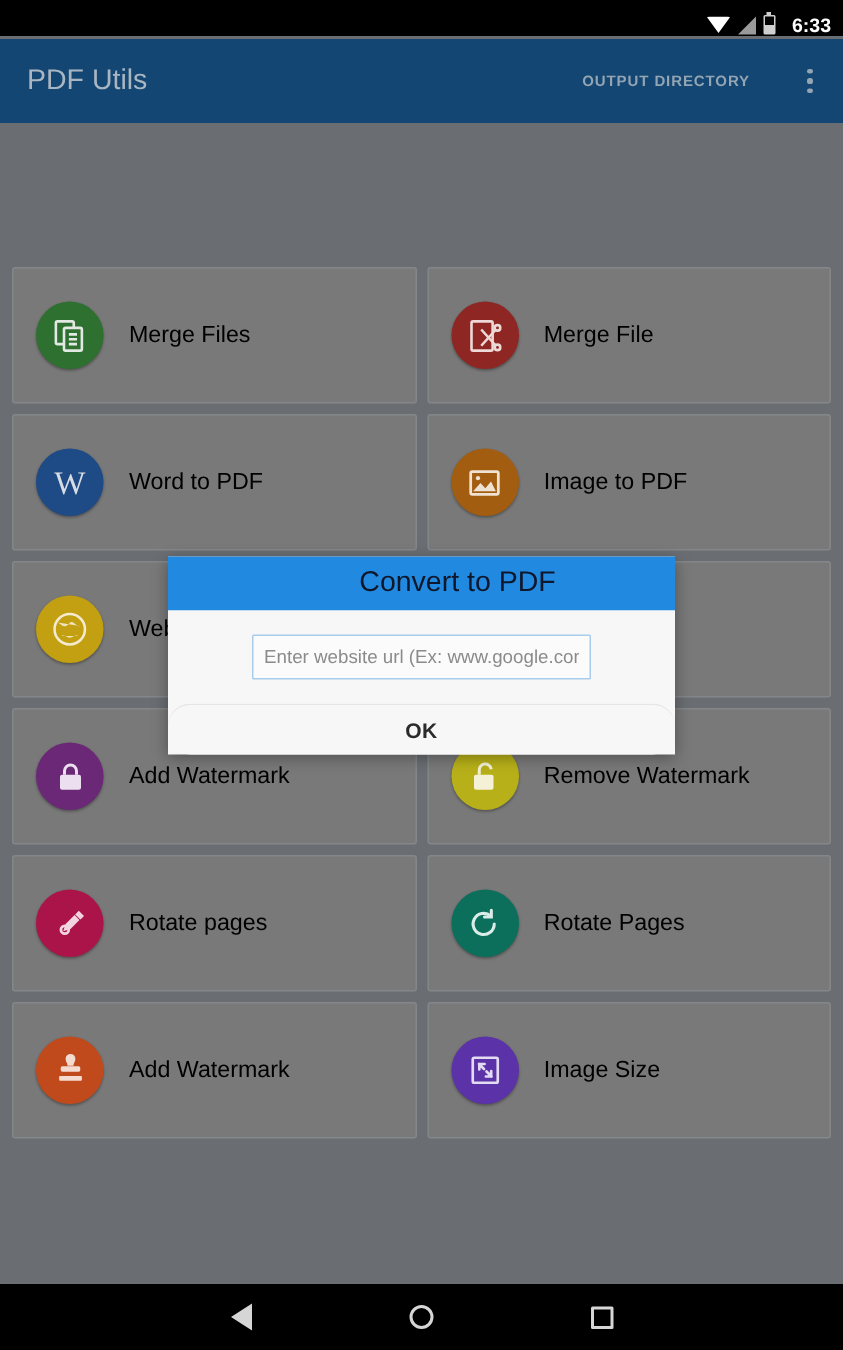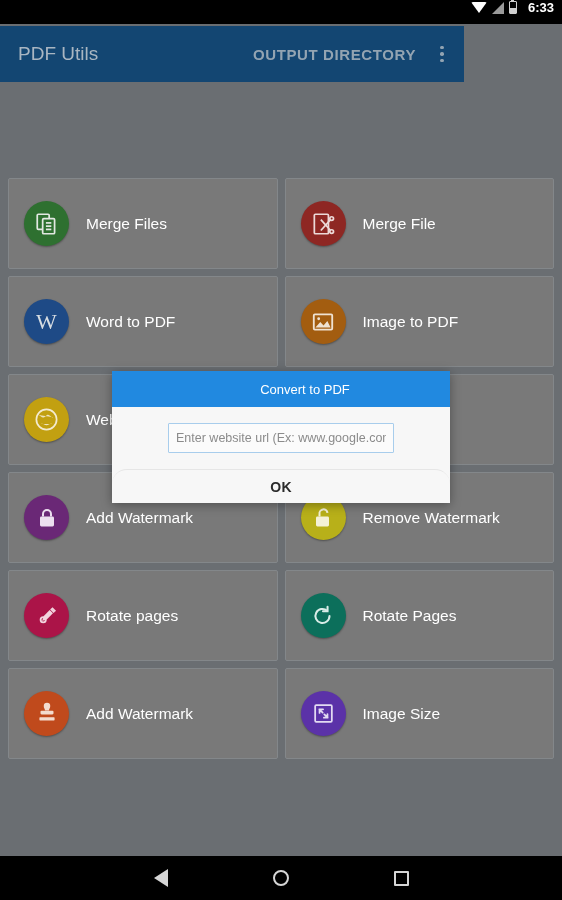--- a/index.html
+++ b/index.html
@@ -14,21 +14,21 @@
     width: 562px; height: 900px;
     background: #6a6e72;
     overflow: hidden;
   }
 
   
   #status-bar {
     position: absolute; top: 0; left: 0;
     width: 562px; height: 24px;
     background: #000;
-    display: flex; align-items: flex-start; justify-content: flex-end;
+    display: flex; align-items: flex-end; justify-content: flex-end;
     padding-right: 8px;
   }
   #status-bar .sb-icons { display: flex; align-items: center; gap: 5px; }
   .wifi-glyph {
     width: 0; height: 0;
     border-left: 8px solid transparent;
     border-right: 8px solid transparent;
     border-top: 11px solid #fff;
     border-radius: 2px;
   }
@@ -50,30 +50,30 @@
     width: 3px; height: 2px; background: #cfcfcf;
   }
   #status-time {
     color: #fff; font-size: 13px; font-weight: bold;
     margin-left: 6px; letter-spacing: 0;
   }
 
   
   #toolbar {
     position: absolute; top: 26px; left: 0;
-    width: 464px; height: 56px;
+    width: 562px; height: 56px;
     background: #134672;
     display: flex; align-items: center;
   }
   #app-title {
     color: #a9b6c2; font-size: 19px; margin-left: 18px; flex: 1;
   }
   #output-dir-button {
-    color: #93a4b2; font-size: 15px; font-weight: bold;
-    letter-spacing: 0.6px; margin-right: 8px;
+    color: #93a4b2; font-size: 10px; font-weight: bold;
+    letter-spacing: 0.6px; margin-right: 22px;
   }
   #overflow-menu-button {
     width: 36px; height: 48px;
     display: flex; flex-direction: column;
     align-items: center; justify-content: center; gap: 3px;
     margin-right: 4px;
   }
   #overflow-menu-button i {
     display: block; width: 3.5px; height: 3.5px;
     border-radius: 50%; background: #93a4b2;
@@ -102,21 +102,21 @@
     flex: 0 0 45px;
     display: flex; align-items: center; justify-content: center;
     box-shadow: 0 1px 2px rgba(0,0,0,0.35);
   }
   .card-icon svg { display: block; }
   .card-icon .letter {
     color: #d7dde2; font-size: 22px; font-family: "Liberation Serif", serif;
   }
   .card-label {
     margin-left: 17px;
-    color: #ffffff;
+    color: #000000;
     font-size: 15.5px;
   }
 
   
   #scrim {
     position: absolute; top: 26px; left: 0;
     width: 562px; height: 830px;
     background: rgba(0,0,0,0.0);
     pointer-events: none;
   }
@@ -129,21 +129,21 @@
     background: #f7f7f7;
     box-shadow: 0 2px 10px rgba(0,0,0,0.35);
     z-index: 20;
   }
   #dialog-header {
     height: 36px;
     background: #2189e0;
     display: flex; align-items: center; justify-content: center;
   }
   #dialog-title {
-    color: #ffffff; font-size: 13px; margin-left: 48px;
+    color: #0f172a; font-size: 19px; margin-left: 48px;
   }
   #dialog-body {
     height: 62px;
     display: flex; align-items: center; justify-content: center;
     background: #f7f7f7;
   }
   #url-input {
     width: 226px; height: 30px;
     background: #fbfbfb;
     border: 1px solid #a8cdec;

